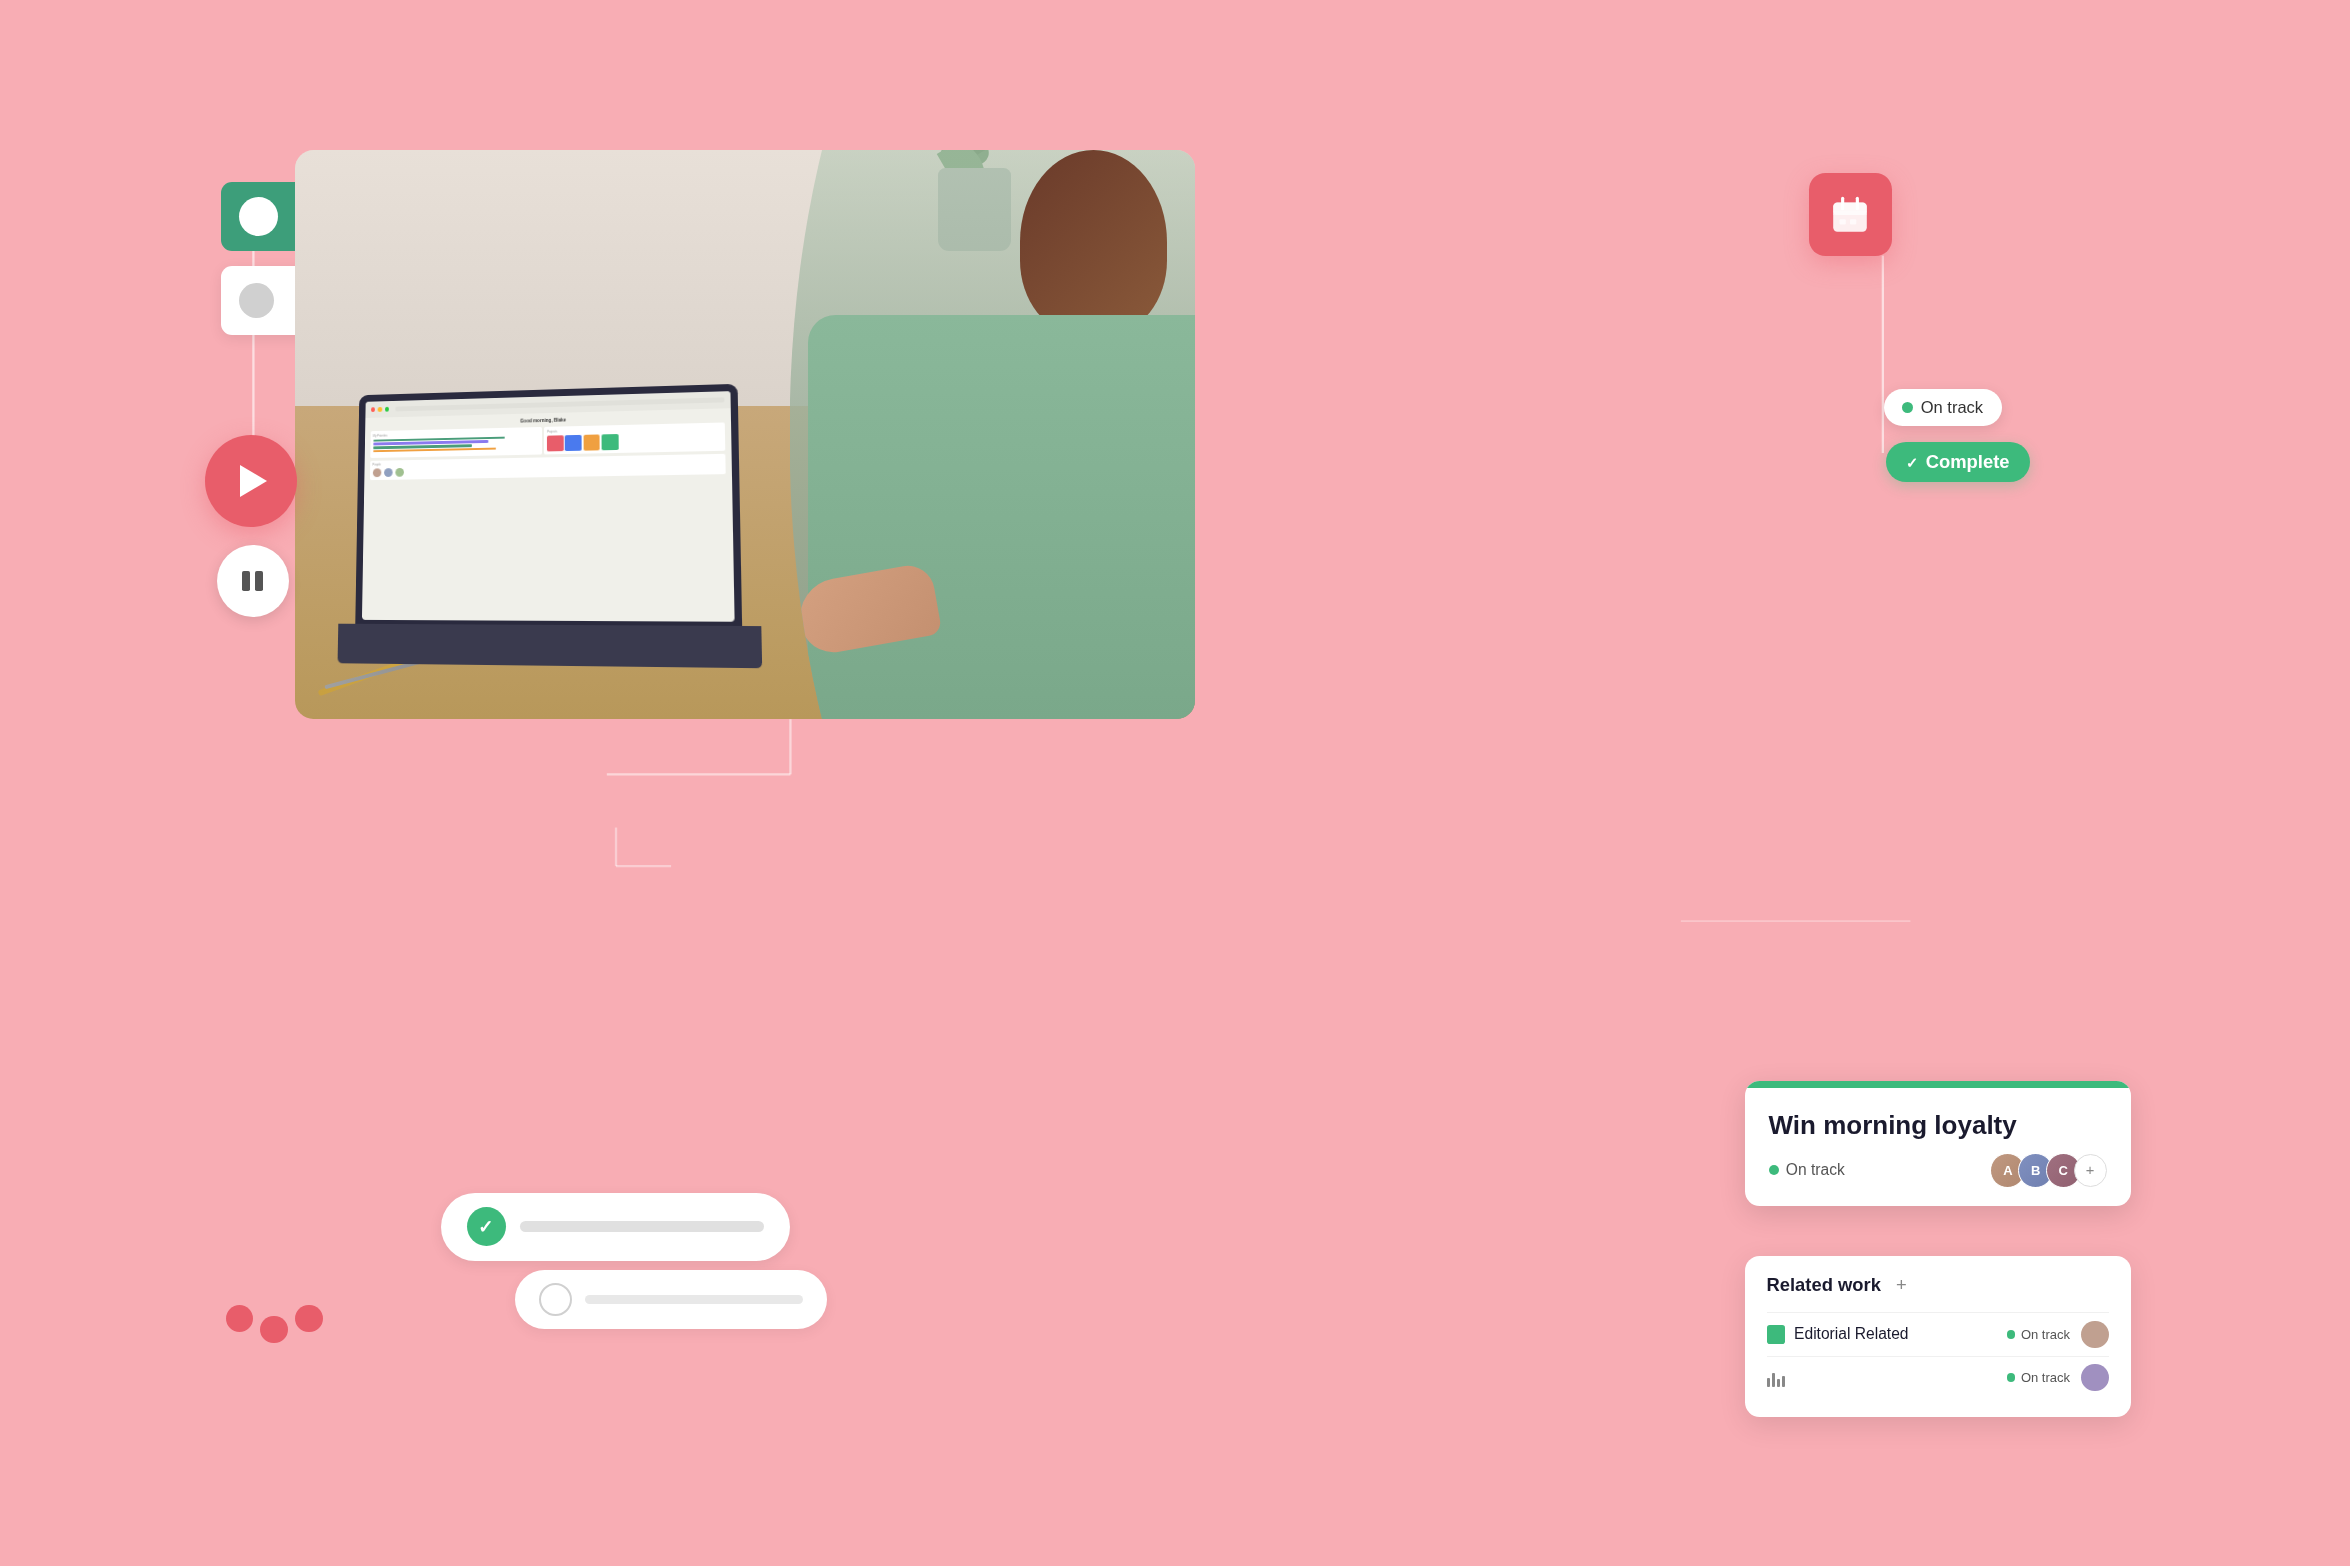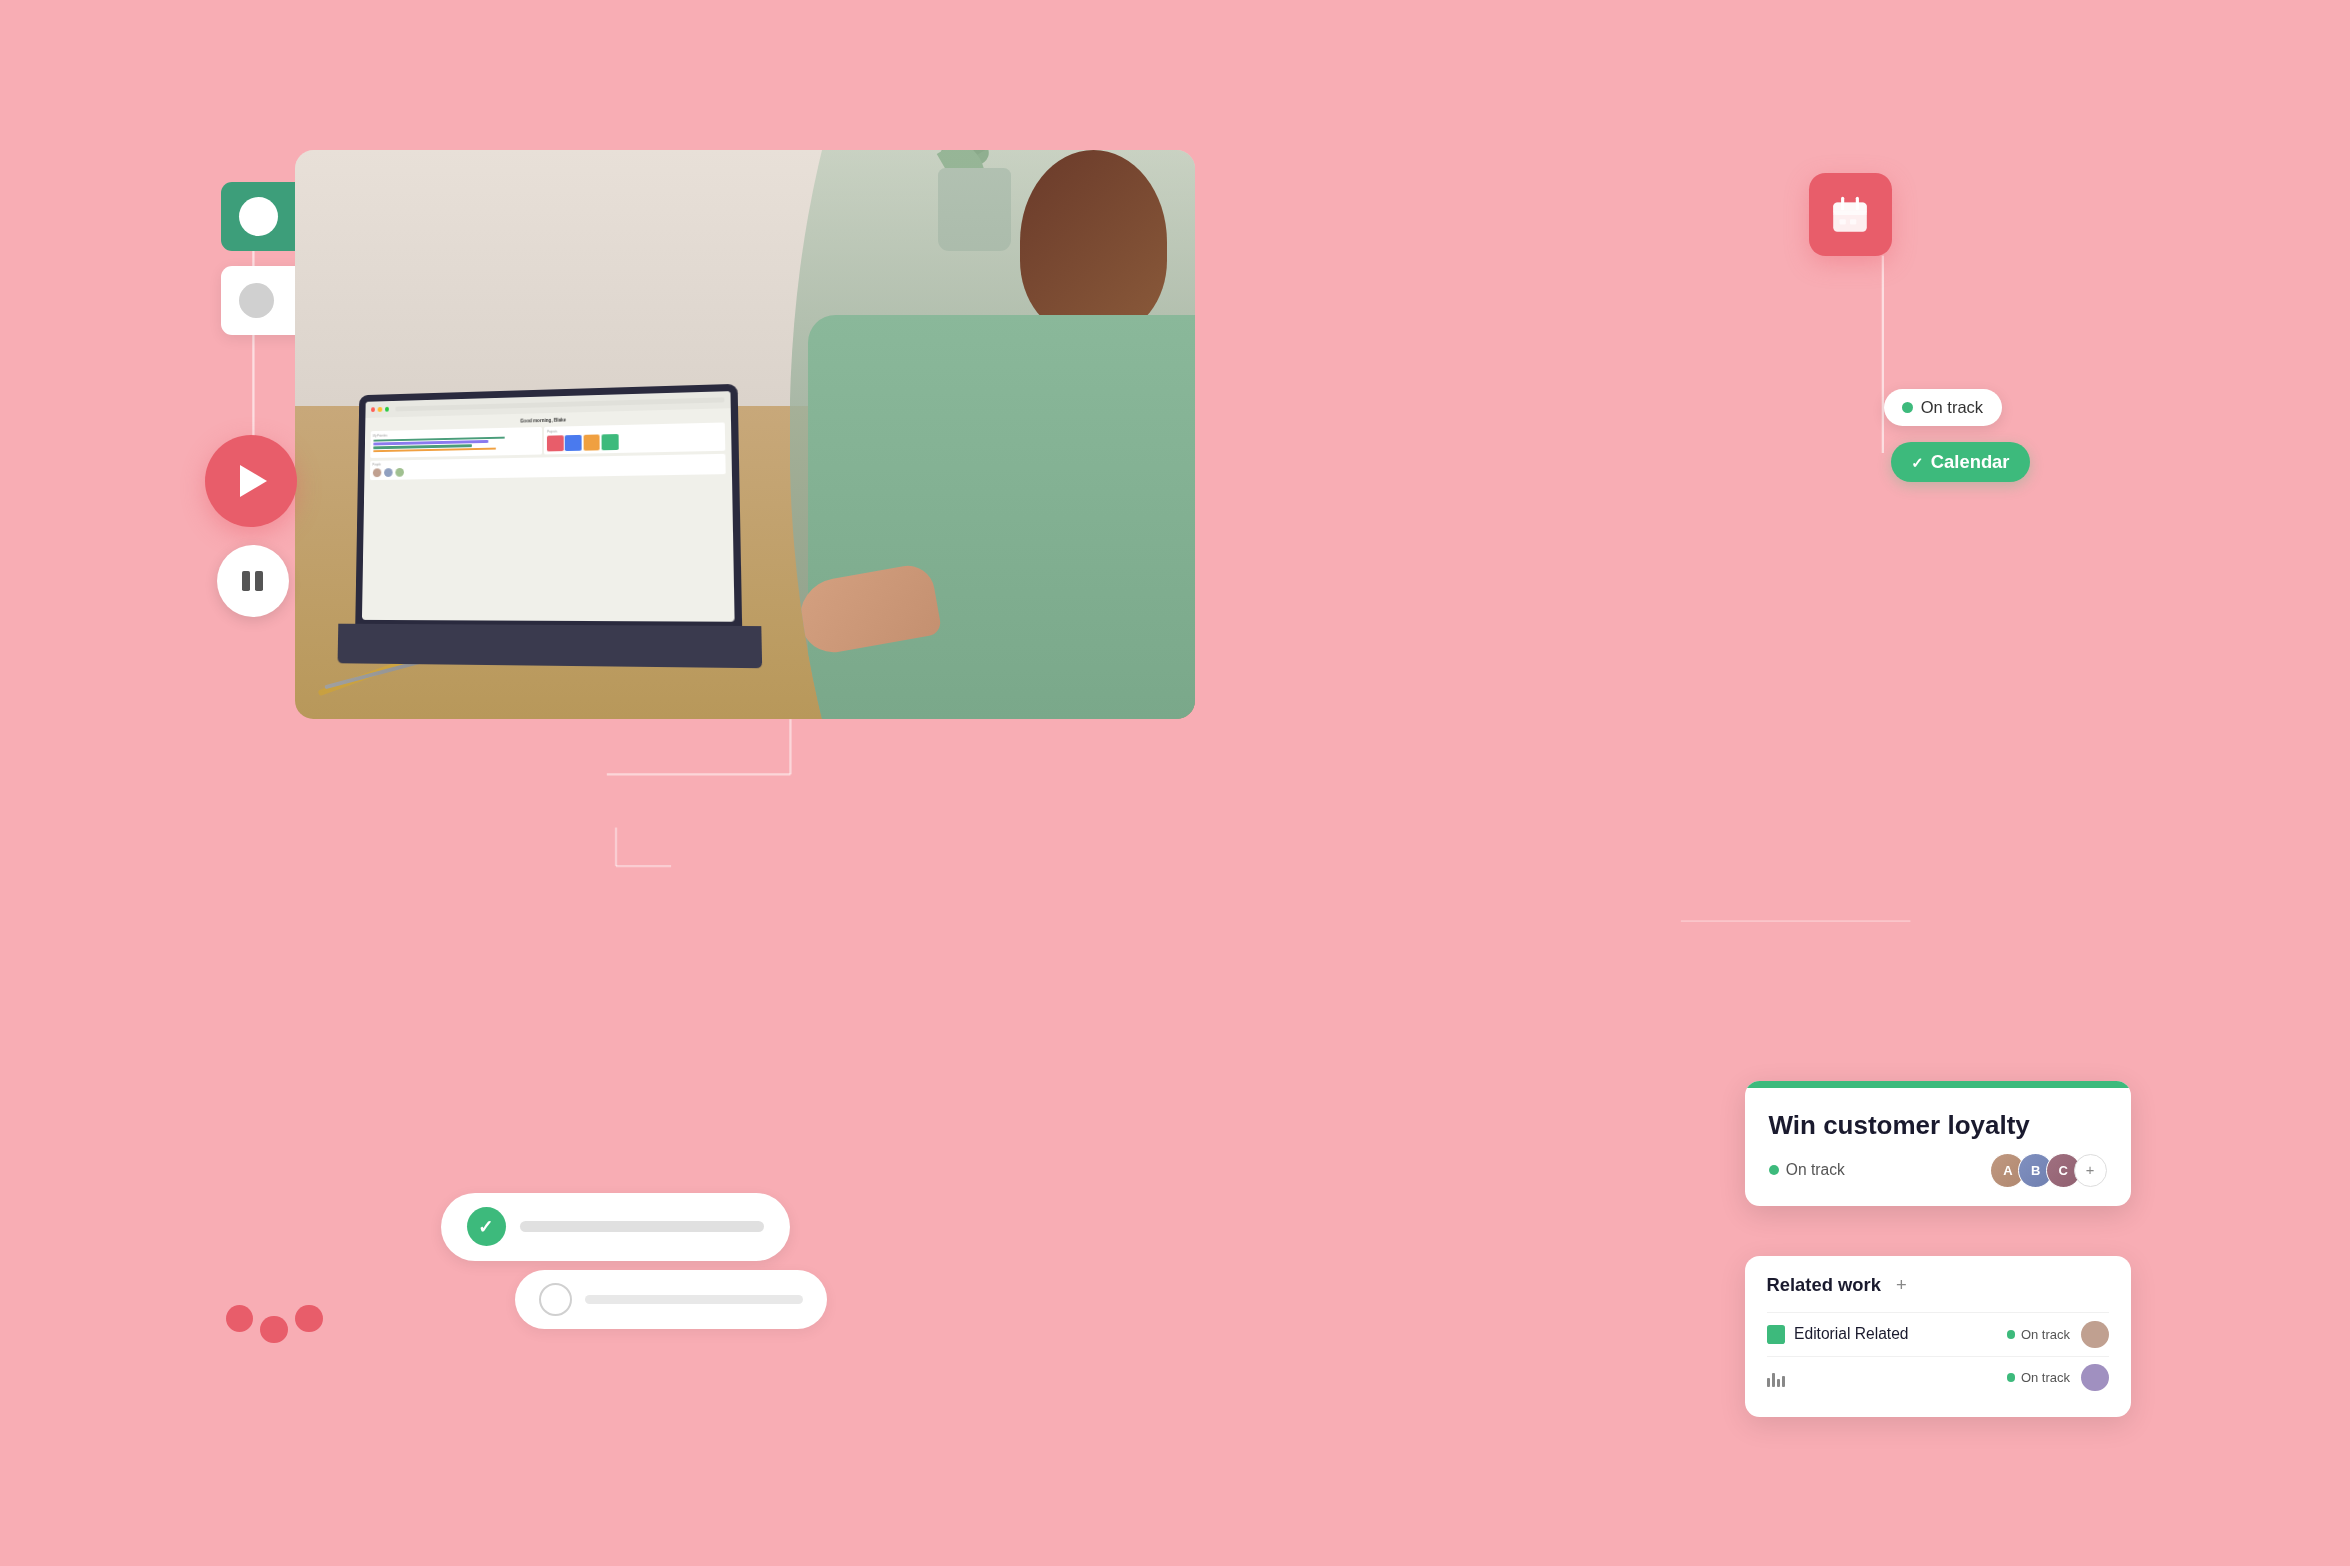--- a/index.html
+++ b/index.html
@@ -811,21 +811,21 @@
     </svg>
   </div>
 
   <div class="on-track-badge">
     <div class="on-track-dot"></div>
     <span class="on-track-text">On track</span>
   </div>
 
   <div class="complete-badge">
     <span class="check-icon">✓</span>
-    <span class="complete-text">Calendar</span>
+    <span class="complete-text">Complete</span>
   </div>
 
   <div class="bottom-check-item">
     <div class="check-circle">
       <span class="check-circle-icon">✓</span>
     </div>
     <div class="check-line"></div>
   </div>
 
   <div class="bottom-ring-item">
@@ -837,21 +837,21 @@
     <div class="dots-group">
       <div class="colored-dot" style="background: #e85d6a;"></div>
       <div class="colored-dot" style="background: #e85d6a; margin-top: 22px;"></div>
       <div class="colored-dot" style="background: #e85d6a;"></div>
     </div>
   </div>
 
   <div class="loyalty-card">
     <div class="loyalty-card-accent"></div>
     <div class="loyalty-card-body">
-      <div class="loyalty-title">Win customer loyalty</div>
+      <div class="loyalty-title">Win morning loyalty</div>
       <div class="loyalty-status">
         <div class="loyalty-on-track">
           <div class="loyalty-dot"></div>
           <span class="loyalty-status-text">On track</span>
         </div>
         <div class="avatar-group">
           <div class="avatar" style="background: linear-gradient(135deg, #c09880, #b08870);">
             <span style="font-size:13px;color:white;font-weight:600;">A</span>
           </div>
           <div class="avatar" style="background: linear-gradient(135deg, #8090c0, #7080b0);">

